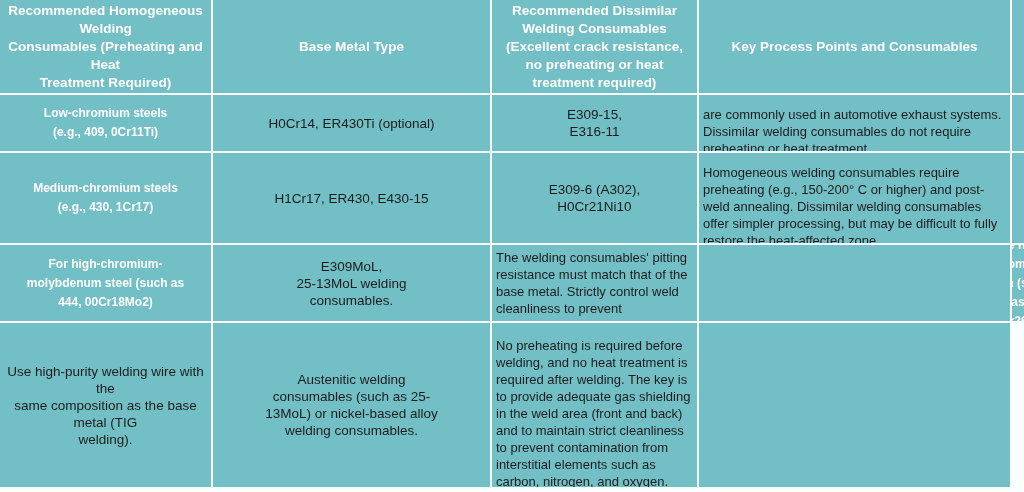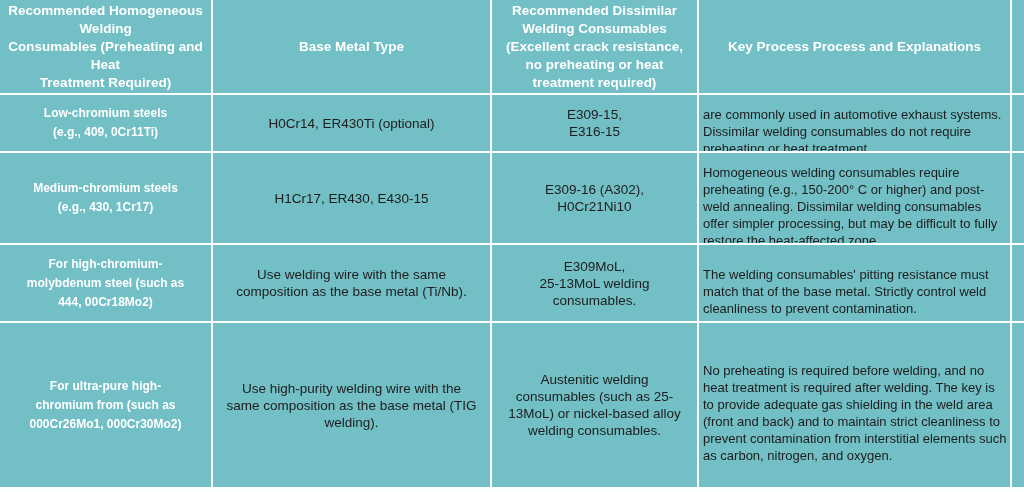--- a/index.html
+++ b/index.html
@@ -70,44 +70,42 @@
 
     <div class="cell head">Recommended Homogeneous Welding
 Consumables (Preheating and Heat
 Treatment Required)</div>
     <div class="cell head">Base Metal Type</div>
     <div class="cell head">Recommended Dissimilar
 Welding Consumables
 (Excellent crack resistance,
 no preheating or heat
 treatment required)</div>
-    <div class="cell head">Key Process Process and Explanations</div>
+    <div class="cell head">Key Process Points and Consumables</div>
     <div class="cell sliver"></div>
 
     <div class="cell name">Low-chromium steels
 (e.g., 409, 0Cr11Ti)</div>
     <div class="cell">H0Cr14, ER430Ti (optional)</div>
     <div class="cell">E309-15,
-E316-15</div>
+E316-11</div>
     <div class="cell points">are commonly used in automotive exhaust systems. Dissimilar welding consumables do not require preheating or heat treatment.</div>
     <div class="cell sliver"></div>
 
     <div class="cell name">Medium-chromium steels
 (e.g., 430, 1Cr17)</div>
     <div class="cell">H1Cr17, ER430, E430-15</div>
-    <div class="cell">E309-16 (A302),
+    <div class="cell">E309-6 (A302),
 H0Cr21Ni10</div>
     <div class="cell points">Homogeneous welding consumables require preheating (e.g., 150-200° C or higher) and post-weld annealing. Dissimilar welding consumables offer simpler processing, but may be difficult to fully restore the heat-affected zone.</div>
     <div class="cell sliver"></div>
 
     <div class="cell name">For high-chromium-
 molybdenum steel (such as
 444, 00Cr18Mo2)</div>
-    <div class="cell">Use welding wire with the same
-composition as the base metal (Ti/Nb).</div>
     <div class="cell">E309MoL,
 25-13MoL welding
 consumables.</div>
     <div class="cell points">The welding consumables' pitting resistance must match that of the base metal. Strictly control weld cleanliness to prevent contamination.</div>
     <div class="cell sliver"></div>
 
     <div class="cell name">For ultra-pure high-
 chromium from (such as
 000Cr26Mo1, 000Cr30Mo2)</div>
     <div class="cell">Use high-purity welding wire with the

